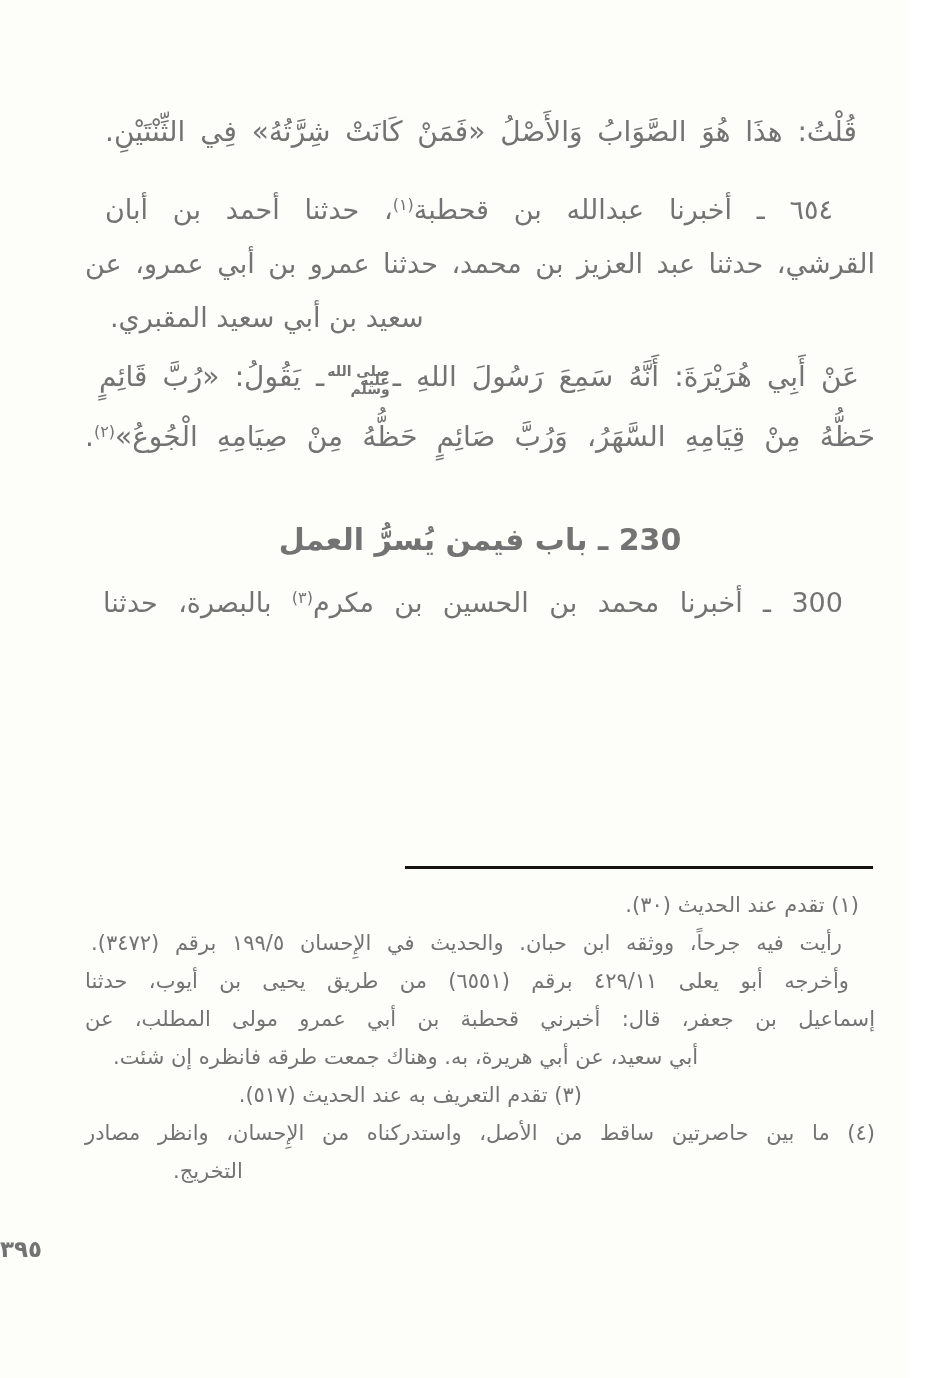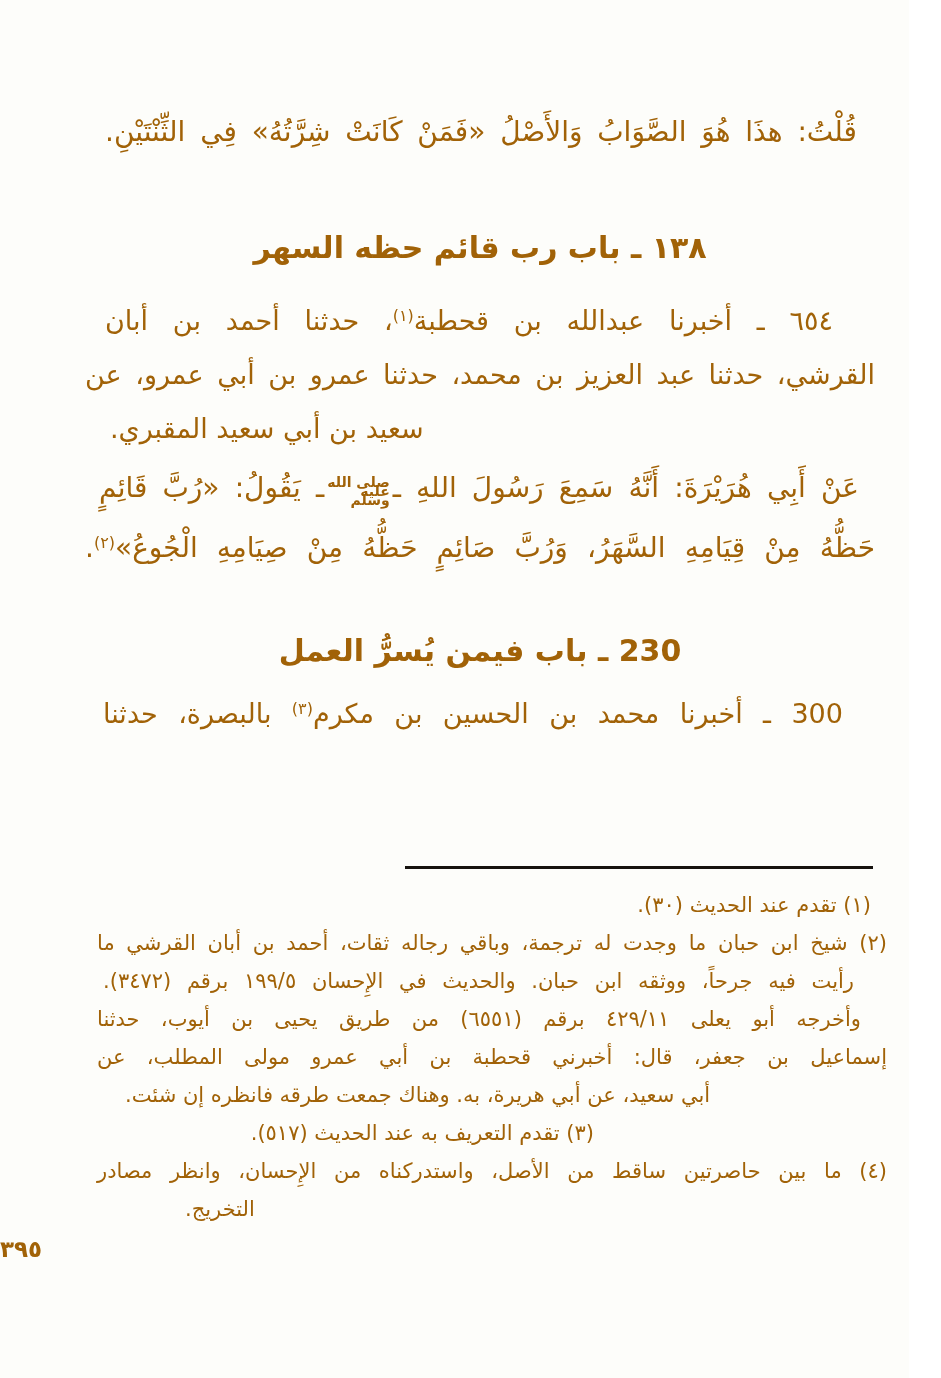--- a/index.html
+++ b/index.html
@@ -1,18 +1,18 @@
 <!DOCTYPE html>
 <html lang="ar"><head>
 <meta charset="utf-8">
 <style>
   html,body{margin:0;padding:0;background:#ffffff;}
   .page{
     position:relative;width:909px;height:1378px;background:#fdfdfa;
-    font-family:"DejaVu Sans",sans-serif;color:#a16207;overflow:hidden;
+    font-family:"DejaVu Sans",sans-serif;color:#737373;overflow:hidden;
   }
   .content{position:absolute;left:85px;top:0;width:790px;direction:rtl;}
   .bl{font-size:27px;height:54px;line-height:54px;white-space:nowrap;}
   .j{text-align:justify;text-align-last:justify;text-justify:inter-word;white-space:normal;}
   .intro{margin-top:103px;height:62px;line-height:58px;font-size:28px;padding:0 18px 0 20px;}
   .heading{font-size:30px;font-weight:bold;text-align:center;height:56px;line-height:56px;margin:0;}
   .h138{margin-top:55px;}
   .h139{margin-top:46px;height:54px;line-height:54px;}
   .p654-1{margin-top:18px;padding:0 42px 0 20px;}
   .p654-2{padding:0;}
@@ -20,42 +20,41 @@
   .matn{font-size:28px;height:60px;line-height:60px;}
   .matn-1{margin-top:2px;padding:0 16px 0 14px;}
   .matn-2{padding:0;}
   .p655{height:55px;line-height:55px;}
   .p655-1{margin-top:8px;padding:0 32px 0 18px;}
   .p655-3{text-align:left;text-align-last:left;padding-left:30px;}
   .mark{font-size:16px;vertical-align:9px;line-height:0;}
   .saw{display:inline-block;font-size:14px;line-height:9px;text-align:center;
        vertical-align:-8px;margin:0 3px;font-weight:bold;white-space:nowrap;}
   .separator{position:absolute;left:405px;top:866px;width:468px;height:3px;background:#16120e;}
-  .footnotes{position:absolute;left:97px;top:886px;width:790px;direction:rtl;font-size:21px;}
+  .footnotes{position:absolute;left:85px;top:886px;width:790px;direction:rtl;font-size:21px;}
   .fn{height:38px;line-height:38px;white-space:nowrap;}
   .fn.j{white-space:normal;}
   .f1{text-align:right;padding-right:16px;}
   .f2-2{padding:0 33px 0 6px;}
   .f2-3{padding:0 26px 0 0;}
   .f2-5{text-align:left;text-align-last:left;padding-left:28px;}
   .f3{text-align:right;padding-right:293px;}
   .f4-2{text-align:left;text-align-last:left;padding-left:88px;}
   .pageno{position:absolute;top:1236px;left:0;width:941px;text-align:left;
           font-size:23px;font-weight:bold;direction:rtl;}
 </style>
 </head>
 <body>
 
 <div class="page">
 
   <div class="content">
 
     <div class="bl intro j">قُلْتُ: هذَا هُوَ الصَّوَابُ وَالأَصْلُ «فَمَنْ كَانَتْ شِرَّتُهُ» فِي الثِّنْتَيْنِ.</div>
 
-    <h2 class="heading h138">١٣٨ ـ باب رب قائم حظه السهر</h2>
 
     <div class="bl j p654-1">
       <span>٦٥٤ ـ أخبرنا عبدالله بن قحطبة</span><span class="mark">(١)</span><span>، حدثنا أحمد بن أبان</span>
     </div>
     <div class="bl j p654-2">القرشي، حدثنا عبد العزيز بن محمد، حدثنا عمرو بن أبي عمرو، عن</div>
     <div class="bl p654-3">سعيد بن أبي سعيد المقبري.</div>
 
     <div class="bl matn j matn-1">
       <span>عَنْ أَبِي هُرَيْرَةَ: أَنَّهُ سَمِعَ رَسُولَ اللهِ ـ</span><span class="saw"><span>صلى الله</span><br><span>عليه</span><br><span>وسلم</span></span><span>ـ يَقُولُ: «رُبَّ قَائِمٍ</span>
     </div>
@@ -68,21 +67,20 @@
     <div class="bl p655 j p655-1">
       <span>300 ـ أخبرنا محمد بن الحسين بن مكرم</span><span class="mark">(٣)</span><span> بالبصرة، حدثنا</span>
     </div>
 
   </div>
 
   <div class="separator"></div>
 
   <div class="footnotes">
     <div class="fn f1">(١) تقدم عند الحديث (٣٠).</div>
-    <div class="fn j">(٢) شيخ ابن حبان ما وجدت له ترجمة، وباقي رجاله ثقات، أحمد بن أبان القرشي ما</div>
     <div class="fn j f2-2">رأيت فيه جرحاً، ووثقه ابن حبان. والحديث في الإِحسان ١٩٩/٥ برقم (٣٤٧٢).</div>
     <div class="fn j f2-3">وأخرجه أبو يعلى ٤٢٩/١١ برقم (٦٥٥١) من طريق يحيى بن أيوب، حدثنا</div>
     <div class="fn j">إسماعيل بن جعفر، قال: أخبرني قحطبة بن أبي عمرو مولى المطلب، عن</div>
     <div class="fn f2-5">أبي سعيد، عن أبي هريرة، به. وهناك جمعت طرقه فانظره إن شئت.</div>
     <div class="fn f3">(٣) تقدم التعريف به عند الحديث (٥١٧).</div>
     <div class="fn j">(٤) ما بين حاصرتين ساقط من الأصل، واستدركناه من الإِحسان، وانظر مصادر</div>
     <div class="fn f4-2">التخريج.</div>
   </div>
 
   <div class="pageno">٣٩٥</div>

